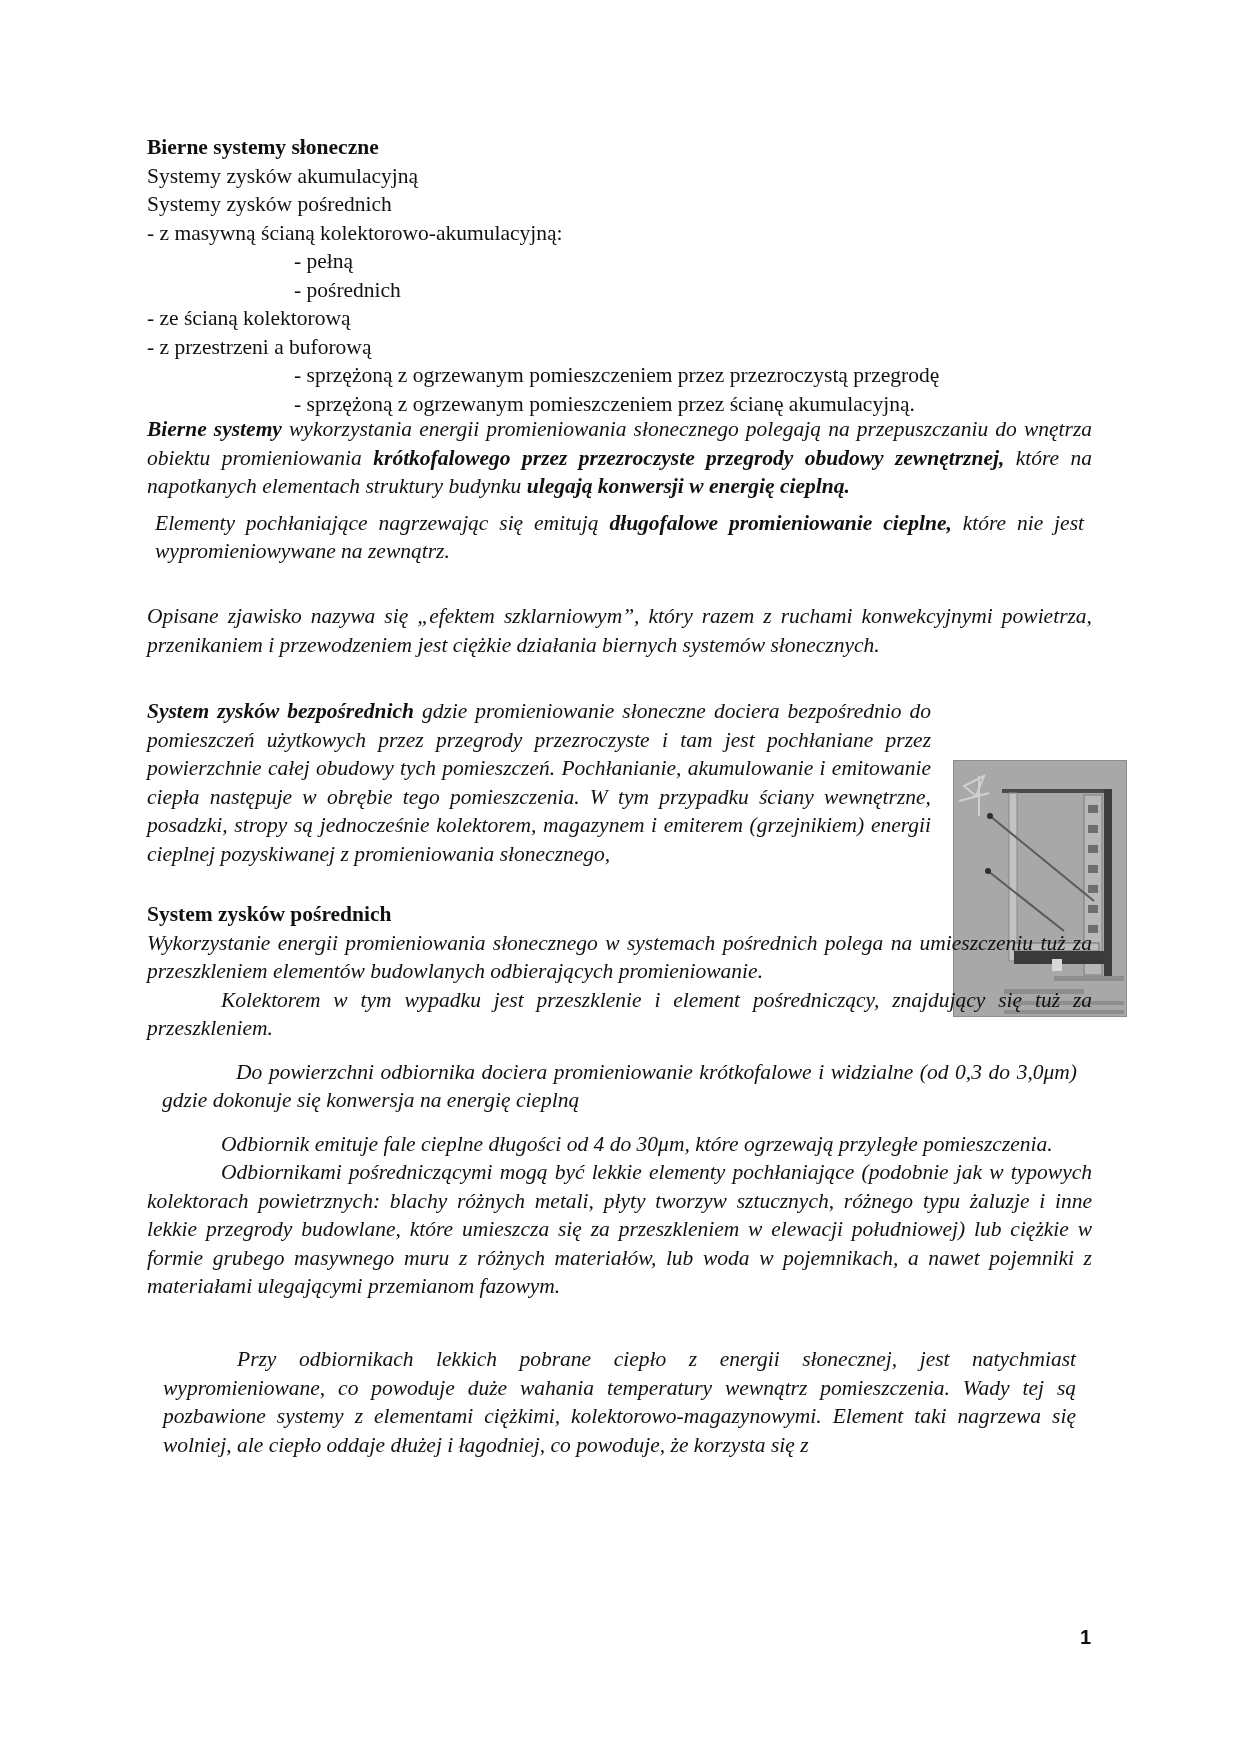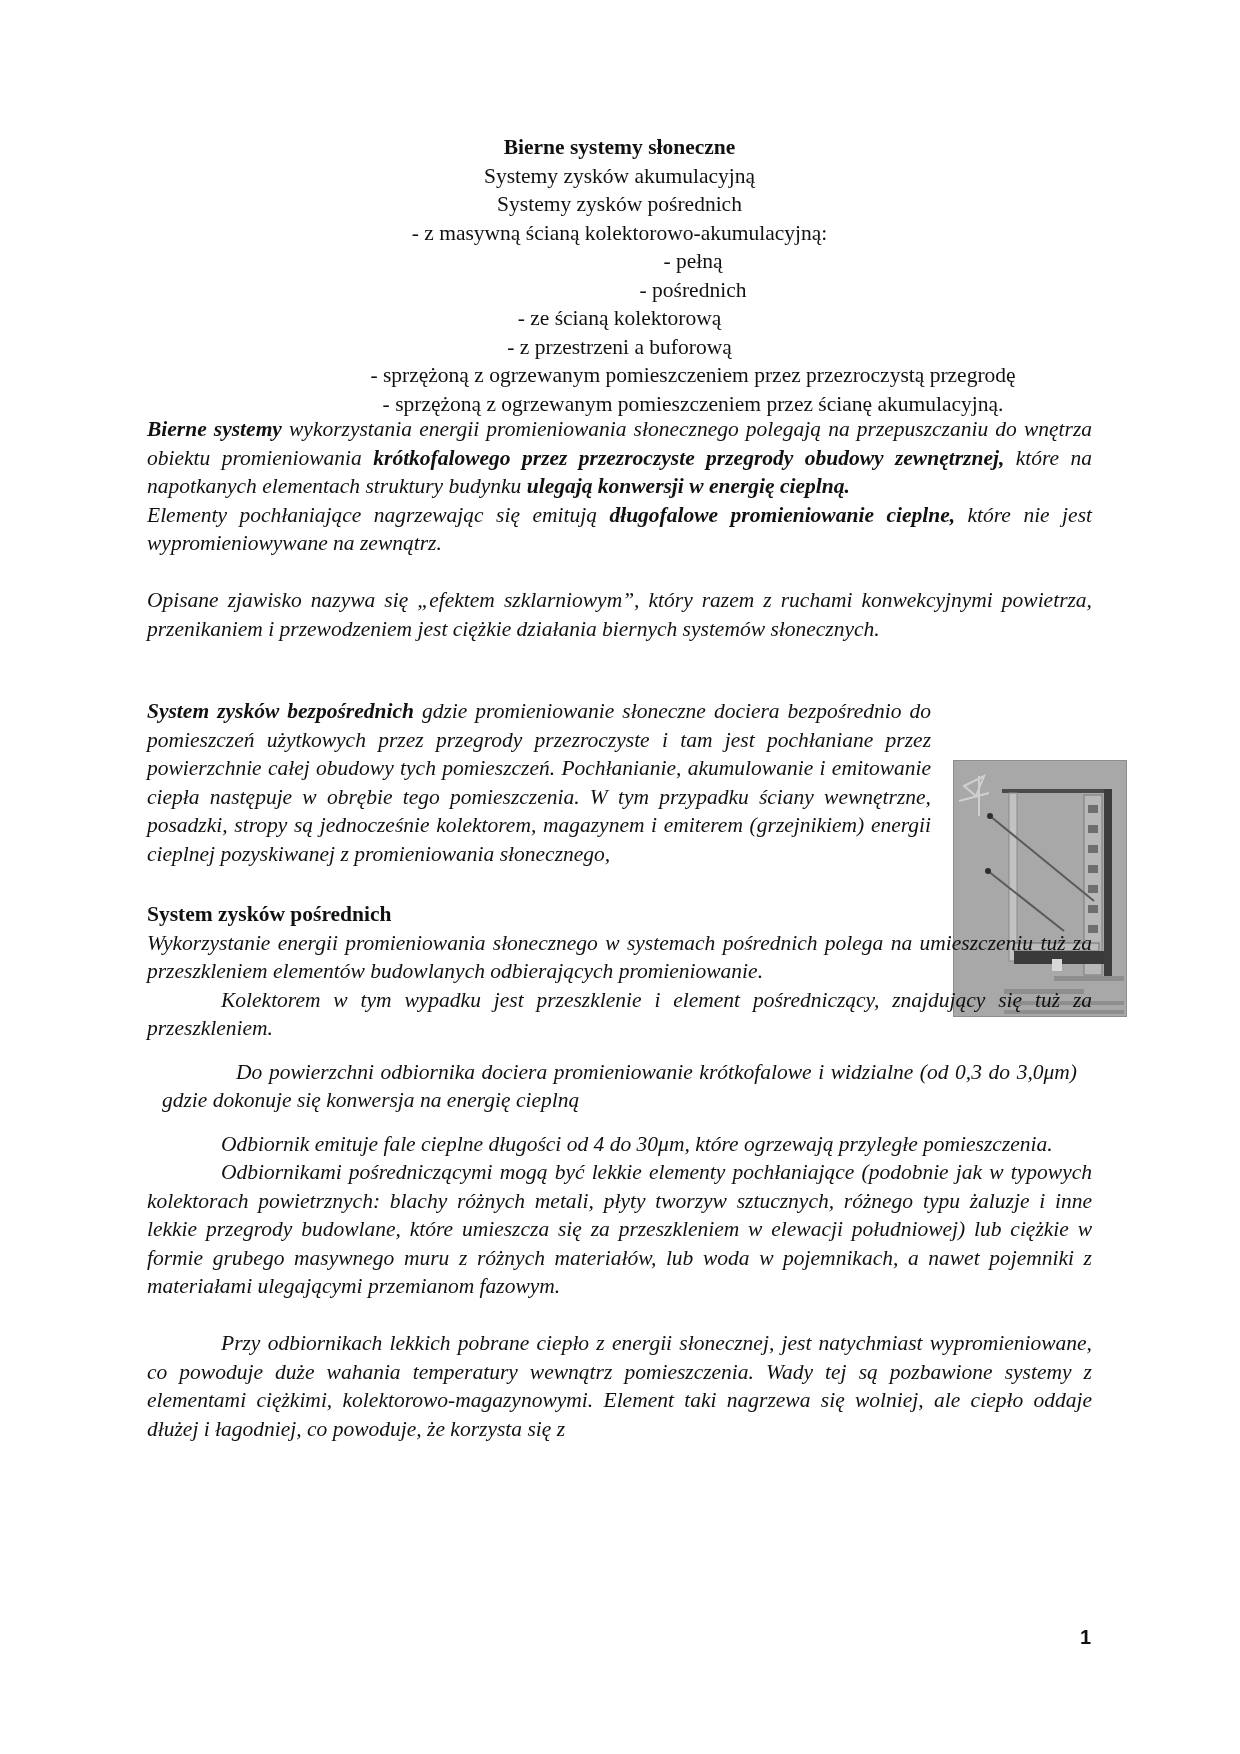--- a/index.html
+++ b/index.html
@@ -17,36 +17,36 @@
             background: #a9a9a9; border: 1px solid #8d8d8d; overflow: hidden; }
   .figure svg { display: block; }
   .page-number { position: absolute; left: 1080px; top: 1626px; font-family: "Liberation Sans", "DejaVu Sans", sans-serif;
                  font-weight: bold; font-size: 20px; }
 </style>
 </head>
 <body>
 
 <div class="page">
 
-  <div class="text" style="top:133px;text-align:center;">
+  <div class="text" style="top:133px;">
     <span class="line b">Bierne systemy słoneczne</span>
     <span class="line">Systemy zysków akumulacyjną</span>
     <span class="line">Systemy zysków pośrednich</span>
     <span class="line">- z masywną ścianą kolektorowo-akumulacyjną:</span>
     <span class="line ind2">- pełną</span>
     <span class="line ind2">- pośrednich</span>
     <span class="line">- ze ścianą kolektorową</span>
     <span class="line">- z przestrzeni a buforową</span>
     <span class="line ind2">- sprzężoną z ogrzewanym pomieszczeniem przez przezroczystą przegrodę</span>
     <span class="line ind2">- sprzężoną z ogrzewanym pomieszczeniem przez ścianę akumulacyjną.</span>
   </div>
 
   <div class="text" style="top:415px;">
     <p class="para" style="margin:0;"><span class="b">Bierne systemy</span><span> wykorzystania energii promieniowania słonecznego polegają na przepuszczaniu do wnętrza obiektu promieniowania </span><span class="b">krótkofalowego przez przezroczyste przegrody obudowy zewnętrznej,</span><span> które na napotkanych elementach struktury budynku </span><span class="b">ulegają konwersji w energię cieplną.</span></p>
-    <p class="para" style="margin:0;"><span>Elementy pochłaniające nagrzewając się emitują </span><span class="b">długofalowe promieniowanie cieplne,</span><span> które nie jest wypromieniowywane na zewnątrz.</span></p>
+    <p class="para" style="margin:8px;"><span>Elementy pochłaniające nagrzewając się emitują </span><span class="b">długofalowe promieniowanie cieplne,</span><span> które nie jest wypromieniowywane na zewnątrz.</span></p>
     <span class="gap"></span>
     <p class="para" style="margin:0;">Opisane zjawisko nazywa się „efektem szklarniowym”, który razem z ruchami konwekcyjnymi powietrza, przenikaniem i przewodzeniem jest ciężkie działania biernych systemów słonecznych.</p>
   </div>
 
   <div class="text para-narrow" style="top:697px;width:784px;">
     <p class="para" style="margin:0;"><span class="b">System zysków bezpośrednich</span><span> gdzie promieniowanie słoneczne dociera bezpośrednio do pomieszczeń użytkowych przez przegrody przezroczyste i tam jest pochłaniane przez powierzchnie całej obudowy tych pomieszczeń. Pochłanianie, akumulowanie i emitowanie ciepła następuje w obrębie tego pomieszczenia. W tym przypadku ściany wewnętrzne, posadzki, stropy są jednocześnie kolektorem, magazynem i emiterem (grzejnikiem) energii cieplnej pozyskiwanej z promieniowania słonecznego,</span></p>
   </div>
 
   <div class="figure">
     <svg width="172" height="255" viewBox="0 0 172 255">
@@ -92,17 +92,17 @@
   </div>
 
   <div class="text" style="top:900px;">
     <span class="line b">System zysków pośrednich</span>
     <p class="para" style="margin:0;">Wykorzystanie energii promieniowania słonecznego w systemach pośrednich polega na umieszczeniu tuż za przeszkleniem elementów budowlanych odbierających promieniowanie.</p>
     <p class="para" style="margin:0;text-indent:74px;">Kolektorem w tym wypadku jest przeszklenie i element pośredniczący, znajdujący się tuż za przeszkleniem.</p>
     <p class="para" style="margin:15px;text-indent:74px;">Do powierzchni odbiornika dociera promieniowanie krótkofalowe i widzialne (od 0,3 do 3,0μm) gdzie dokonuje się konwersja na energię cieplną</p>
     <p class="para" style="margin:0;text-indent:74px;">Odbiornik emituje fale cieplne długości od 4 do 30μm, które ogrzewają przyległe pomieszczenia.</p>
     <p class="para" style="margin:0;text-indent:74px;">Odbiornikami pośredniczącymi mogą być lekkie elementy pochłaniające (podobnie jak w typowych kolektorach powietrznych: blachy różnych metali, płyty tworzyw sztucznych, różnego typu żaluzje i inne lekkie przegrody budowlane, które umieszcza się za przeszkleniem w elewacji południowej) lub ciężkie w formie grubego masywnego muru z różnych materiałów, lub woda w pojemnikach, a nawet pojemniki z materiałami ulegającymi przemianom fazowym.</p>
     <span class="gap"></span>
-    <p class="para" style="margin:0;text-indent:74px;">Przy odbiornikach lekkich pobrane ciepło z energii słonecznej, jest natychmiast wypromieniowane, co powoduje duże wahania temperatury wewnątrz pomieszczenia. Wady tej są pozbawione systemy z elementami ciężkimi, kolektorowo-magazynowymi. Element taki nagrzewa się wolniej, ale ciepło oddaje dłużej i łagodniej, co powoduje, że korzysta się z</p>
+    <p class="para" style="margin:16px;text-indent:74px;">Przy odbiornikach lekkich pobrane ciepło z energii słonecznej, jest natychmiast wypromieniowane, co powoduje duże wahania temperatury wewnątrz pomieszczenia. Wady tej są pozbawione systemy z elementami ciężkimi, kolektorowo-magazynowymi. Element taki nagrzewa się wolniej, ale ciepło oddaje dłużej i łagodniej, co powoduje, że korzysta się z</p>
   </div>
 
   <div class="page-number">1</div>
 </div>
 
 </body></html>

